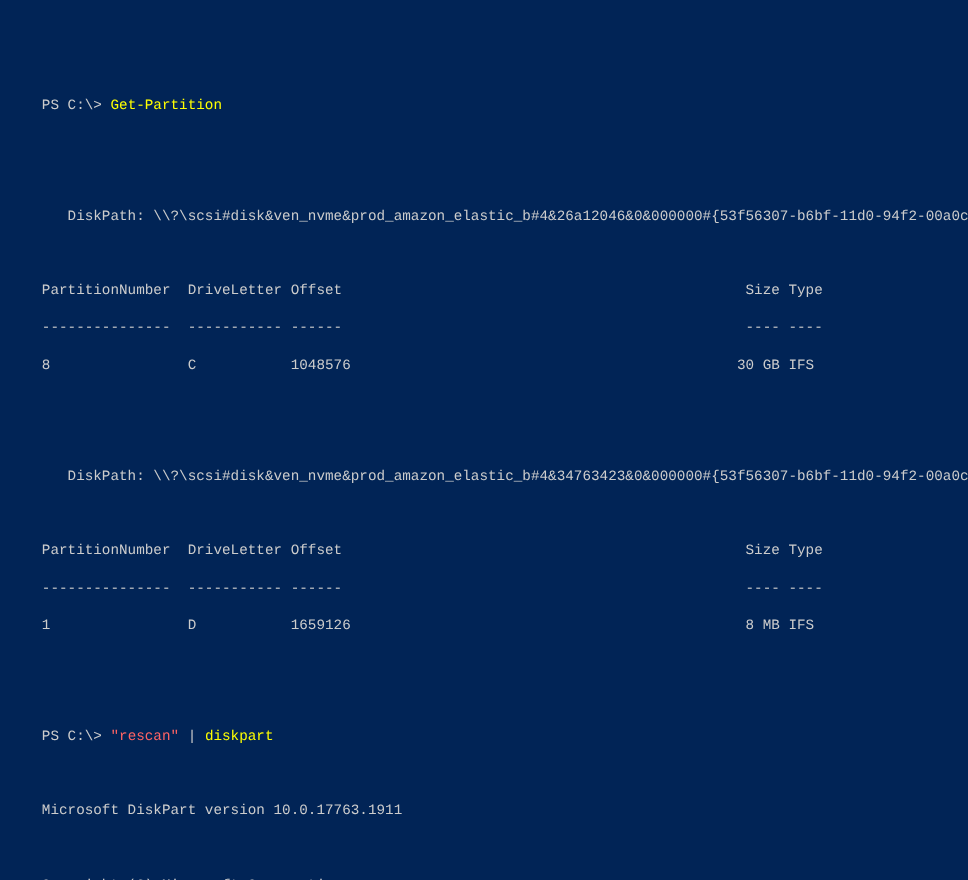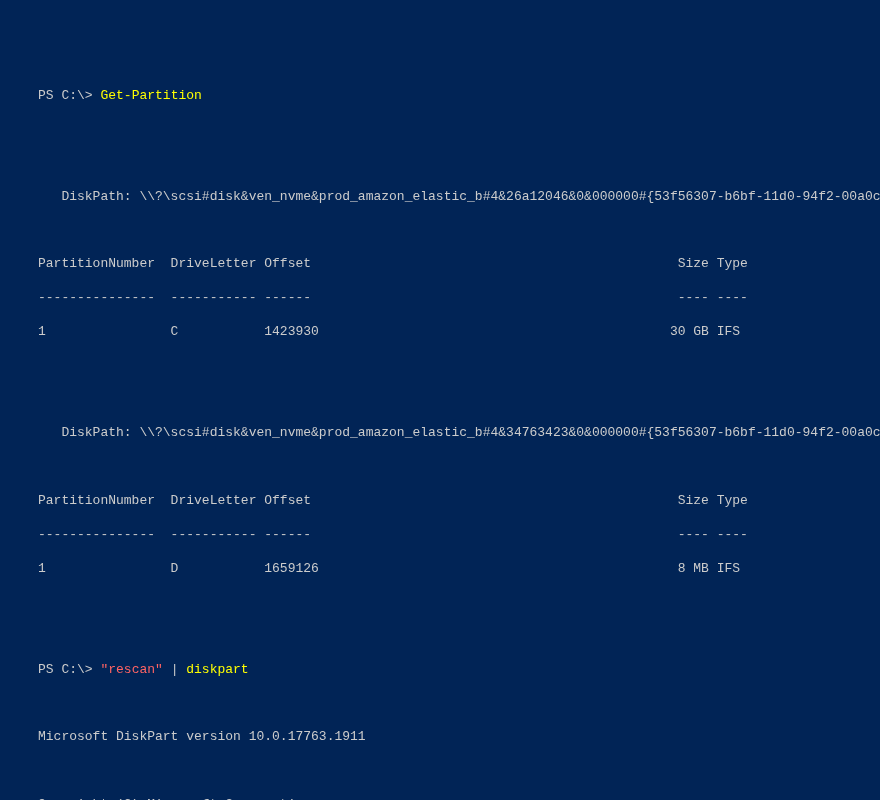--- a/index.html
+++ b/index.html
@@ -28,21 +28,21 @@
 
 
 
 <span class="line"><span>PS C:\&gt; </span><span class="yellow">Get-Partition</span></span>
 <span class="line"> </span>
 <span class="line"> </span>
 <span class="line">   DiskPath: \\?\scsi#disk&amp;ven_nvme&amp;prod_amazon_elastic_b#4&amp;26a12046&amp;0&amp;000000#{53f56307-b6bf-11d0-94f2-00a0c91efb8b}</span>
 <span class="line"> </span>
 <span class="line">PartitionNumber  DriveLetter Offset                                               Size Type</span>
 <span class="line">---------------  ----------- ------                                               ---- ----</span>
-<span class="line">1                C           1423930                                             30 GB IFS</span>
+<span class="line">8                C           1048576                                             30 GB IFS</span>
 <span class="line"> </span>
 <span class="line"> </span>
 <span class="line">   DiskPath: \\?\scsi#disk&amp;ven_nvme&amp;prod_amazon_elastic_b#4&amp;34763423&amp;0&amp;000000#{53f56307-b6bf-11d0-94f2-00a0c91efb8b}</span>
 <span class="line"> </span>
 <span class="line">PartitionNumber  DriveLetter Offset                                               Size Type</span>
 <span class="line">---------------  ----------- ------                                               ---- ----</span>
 <span class="line">1                D           1659126                                              8 MB IFS</span>
 <span class="line"> </span>
 <span class="line"> </span>
 <span class="line"><span>PS C:\&gt; </span><span class="red">"rescan"</span><span> | </span><span class="yellow">diskpart</span></span>

